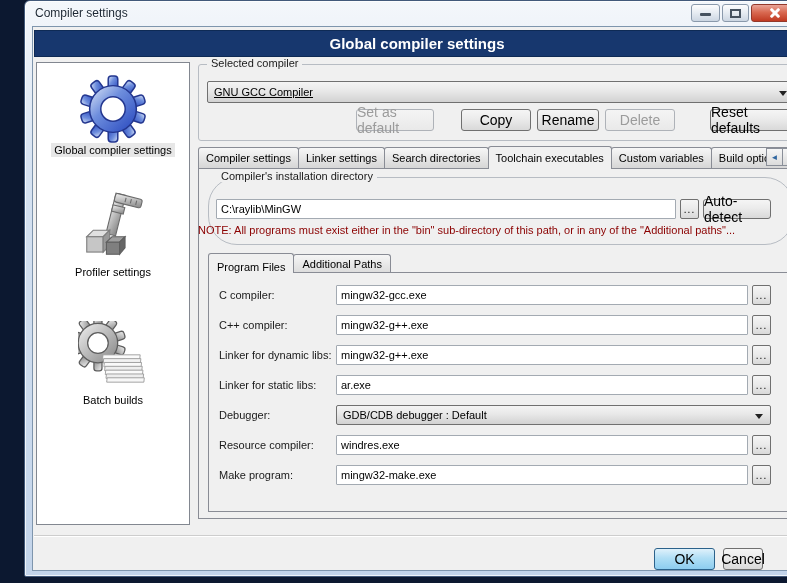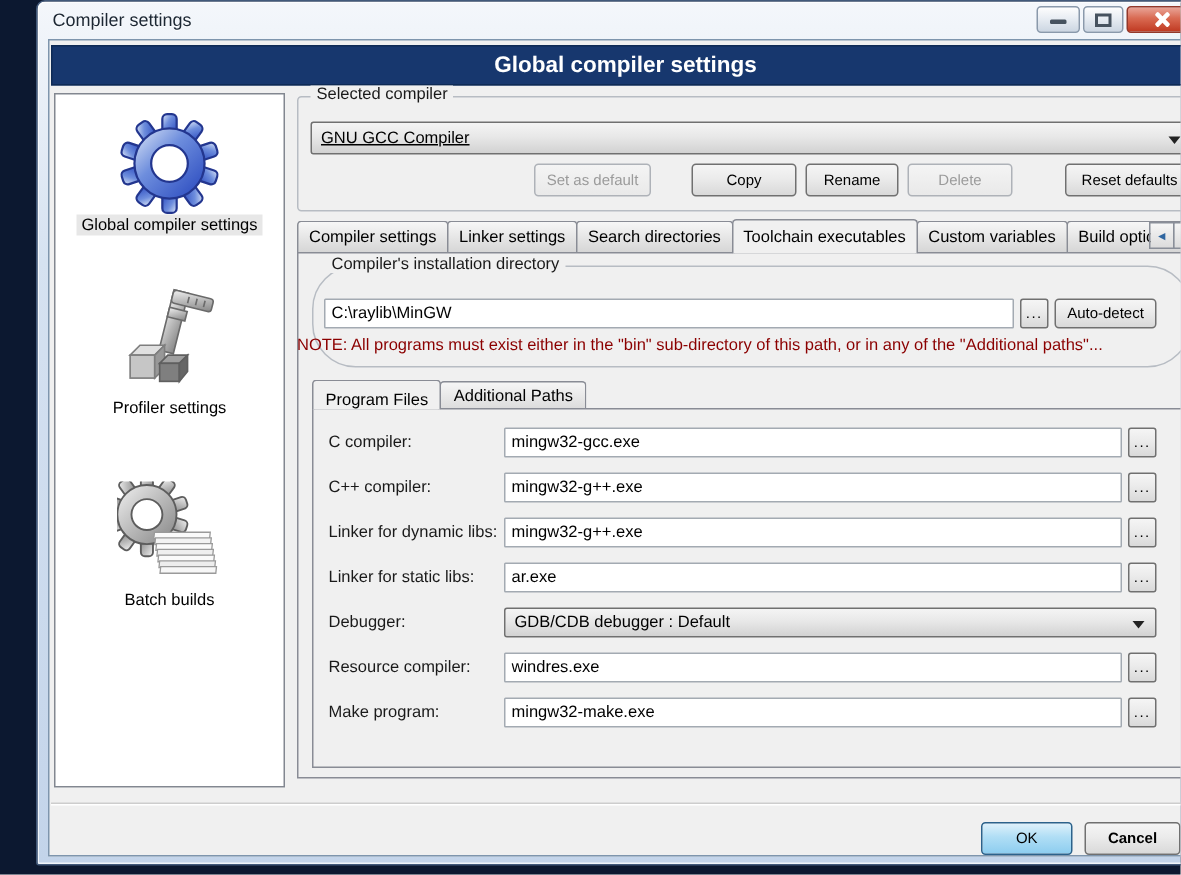--- a/index.html
+++ b/index.html
@@ -53,21 +53,21 @@
   
   .combo { position:absolute; height:22px; border:1px solid #707070; border-radius:2px;
     background:linear-gradient(#f4f4f4,#e8e8e8 45%,#d2d2d2); display:flex; align-items:center;
     padding-left:6px; font-size:11px; cursor:default; }
   .combo .arrow { position:absolute; right:7px; top:9px; width:0; height:0;
     border-left:4px solid transparent; border-right:4px solid transparent; border-top:5px solid #222; }
   #combo-selected { left:8px; top:16px; width:588px;text-decoration:underline; }
 
   
   .btn { position:absolute; height:22px; border:1px solid #707070; border-radius:3px;
-    background:linear-gradient(#f5f5f5,#ebebeb 45%,#d9d9d9); font-size:10px; color:#000;
+    background:linear-gradient(#f5f5f5,#ebebeb 45%,#d9d9d9); font-size:14px; color:#000;
     display:flex; align-items:center; justify-content:center; font-family:"Liberation Sans",sans-serif; cursor:default; }
   .btn.disabled { color:#9b9b9b; border-color:#aeb2b8; background:linear-gradient(#f4f4f4,#e9e9e9); }
   .btn.default { border-color:#2c628b; background:linear-gradient(#dff1fb,#b0def5 45%,#8dcdef); }
 
   #btn-setdefault { left:157px; top:44px; width:78px; }
   #btn-copy       { left:262px; top:44px; width:70px; }
   #btn-rename     { left:338px; top:44px; width:62px; }
   #btn-delete     { left:406px; top:44px; width:70px; }
   #btn-reset      { left:511px; top:44px; width:86px; }
 
@@ -108,21 +108,21 @@
 
   .prow-label { position:absolute; left:186px; font-size:11px; color:#1a1a1a; z-index:5; }
   .prow-field { left:303px; width:412px; z-index:5; }
   .prow-browse { left:719px; z-index:5; }
   #combo-debugger { left:303px; top:378px; width:435px; height:20px; z-index:5; }
 
   
   #separator { position:absolute; left:1px; top:508px; width:766px; height:2px;
     border-top:1px solid #cdcdcd; border-bottom:1px solid #ffffff; }
   #btn-ok { left:621px; top:521px; width:61px; }
-  #btn-cancel { left:690px; top:521px; width:64px;font-weight:bold; }
+  #btn-cancel { left:690px; top:521px; width:40px; }
 </style>
 </head>
 <body>
 
 <div id="stage">
   <div id="window">
 
     <div id="titlebar">
       <span id="title-text">Compiler settings</span>
       <div class="winbtns">

